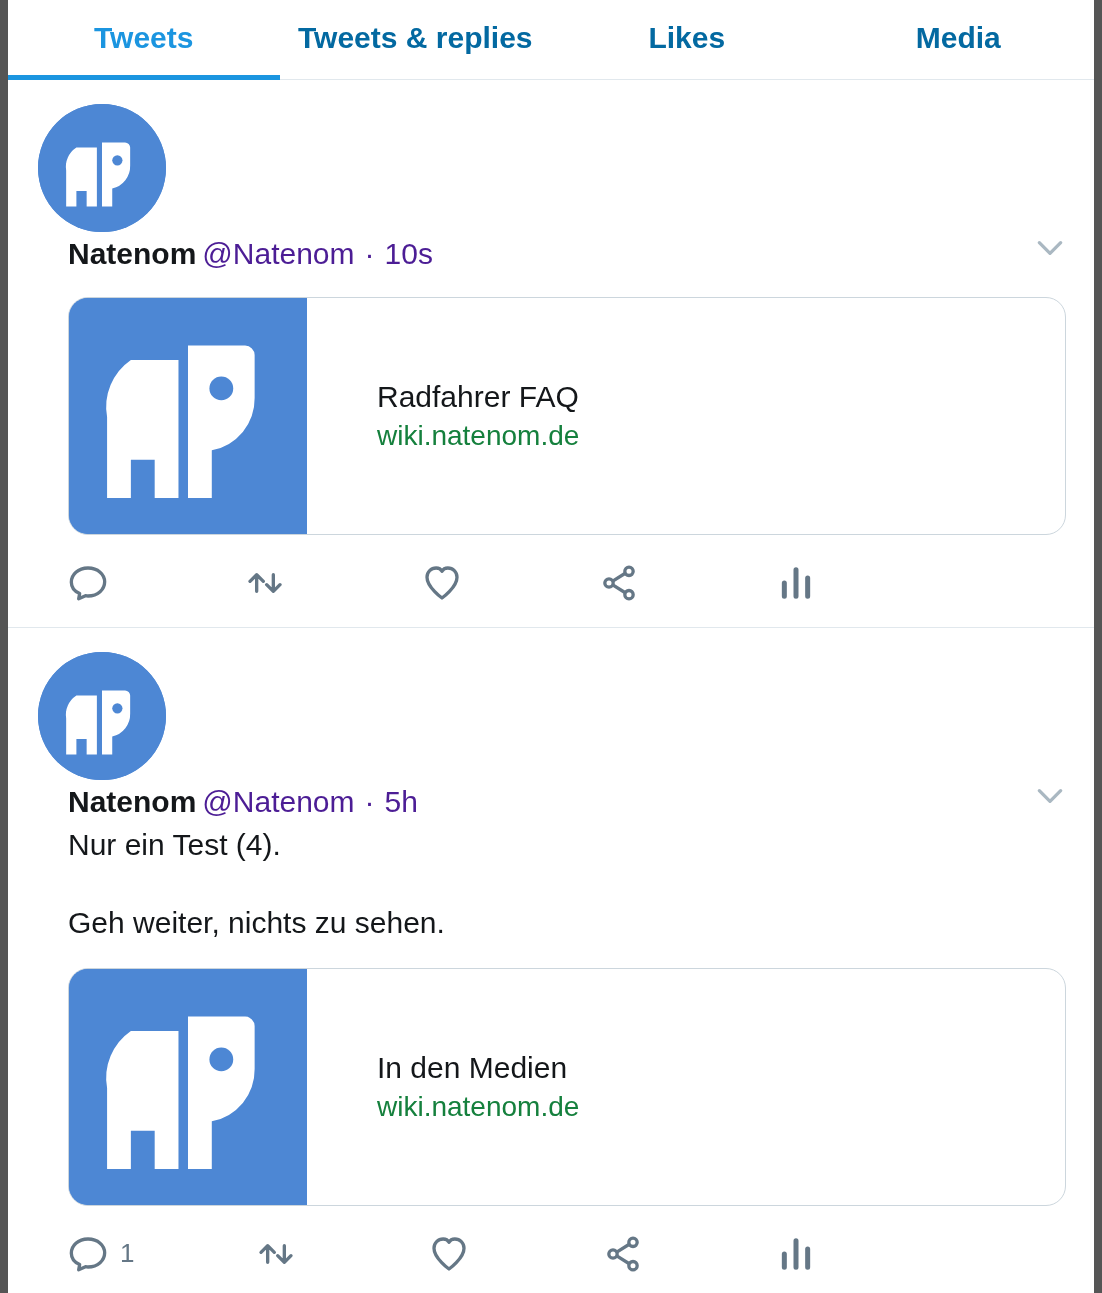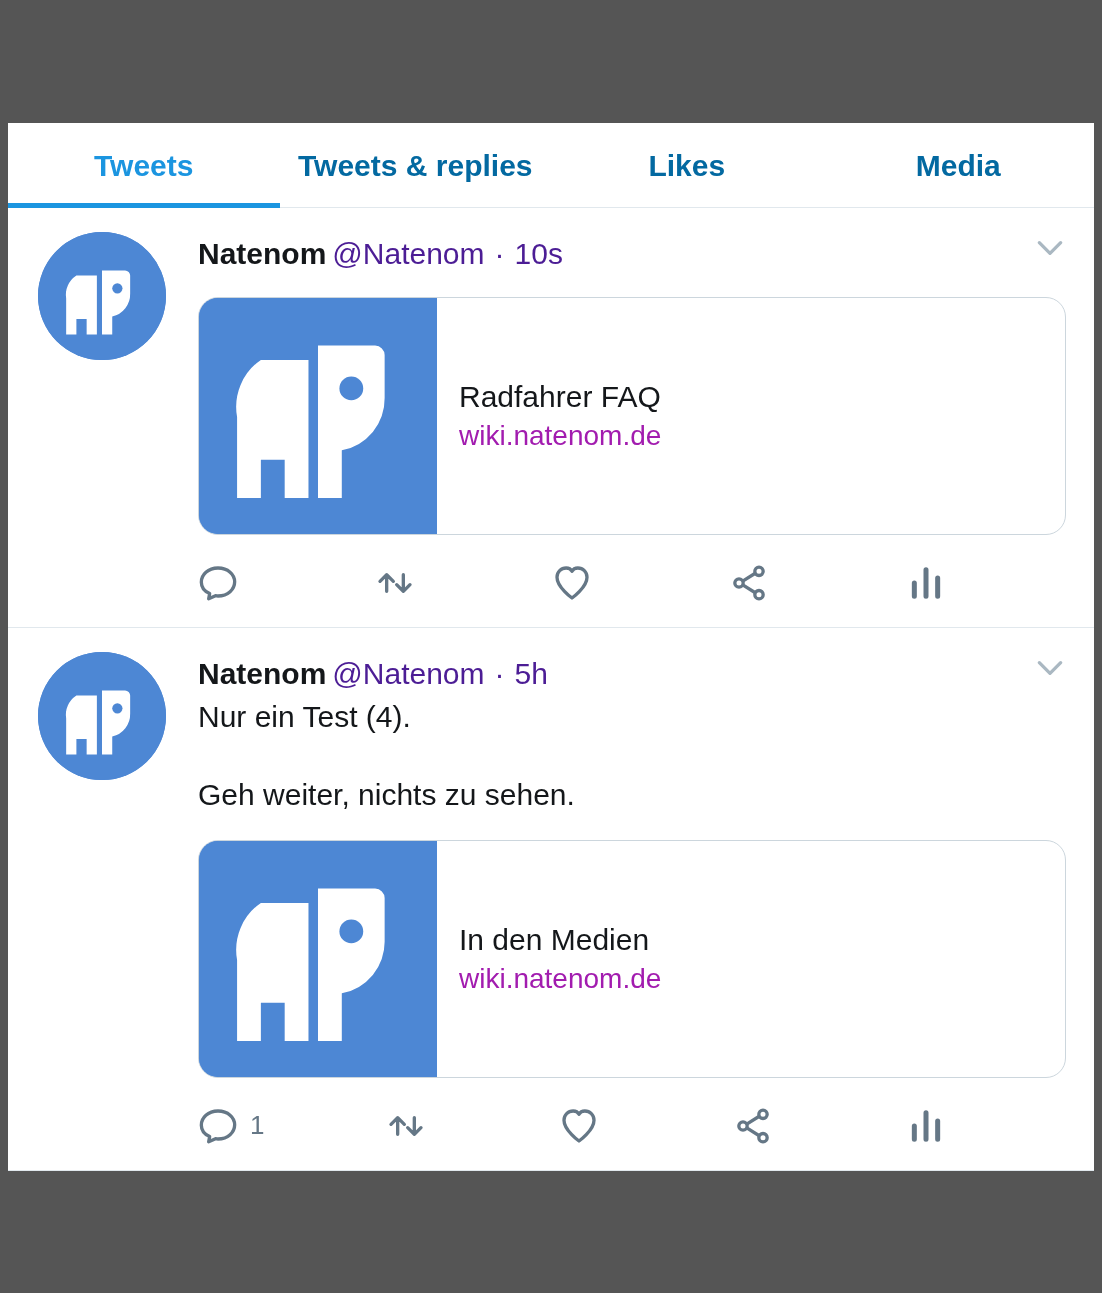--- a/index.html
+++ b/index.html
@@ -45,20 +45,21 @@
     left: 0; right: 0; bottom: -1px;
     height: 5px;
     background: #1b95e0;
   }
 
   
   .tweet {
     display: flex;
     padding: 24px 28px 10px 30px;
     border-bottom: 1px solid #e1e8ed;
+    flex-direction: column;
   }
   .avatar-col {
     width: 130px;
     min-width: 130px;
     padding-right: 20px;
   }
   .avatar {
     width: 128px; height: 128px;
     border-radius: 64px;
     background: #4d87d4;
@@ -91,36 +92,37 @@
     white-space: pre-line;
   }
 
   .card {
     display: flex;
     border: 1px solid #ccd6dd;
     border-radius: 20px;
     overflow: hidden;
     margin-top: 26px;
     height: 238px;
+    gap: 48px;
   }
   .card-img {
     width: 238px; height: 238px;
     background: #4d87d4;
     flex-shrink: 0;
   }
   .card-img svg { width: 100%; height: 100%; display: block; }
   .card-body {
     flex: 1;
     display: flex;
     flex-direction: column;
     justify-content: center;
     padding: 18px 22px;
   }
   .card-title { font-size: 30px; color: #14171a; font-weight: 500; }
-  .card-domain { font-size: 28px; color: #a21caf; margin-top: 6px; }
+  .card-domain { font-size: 28px; color: #15803d; margin-top: 6px; }
 
   .actions {
     display: flex;
     justify-content: space-between;
     align-items: center;
     margin-top: 28px;
     margin-bottom: 14px;
     max-width: 760px;
   }
   .action {

